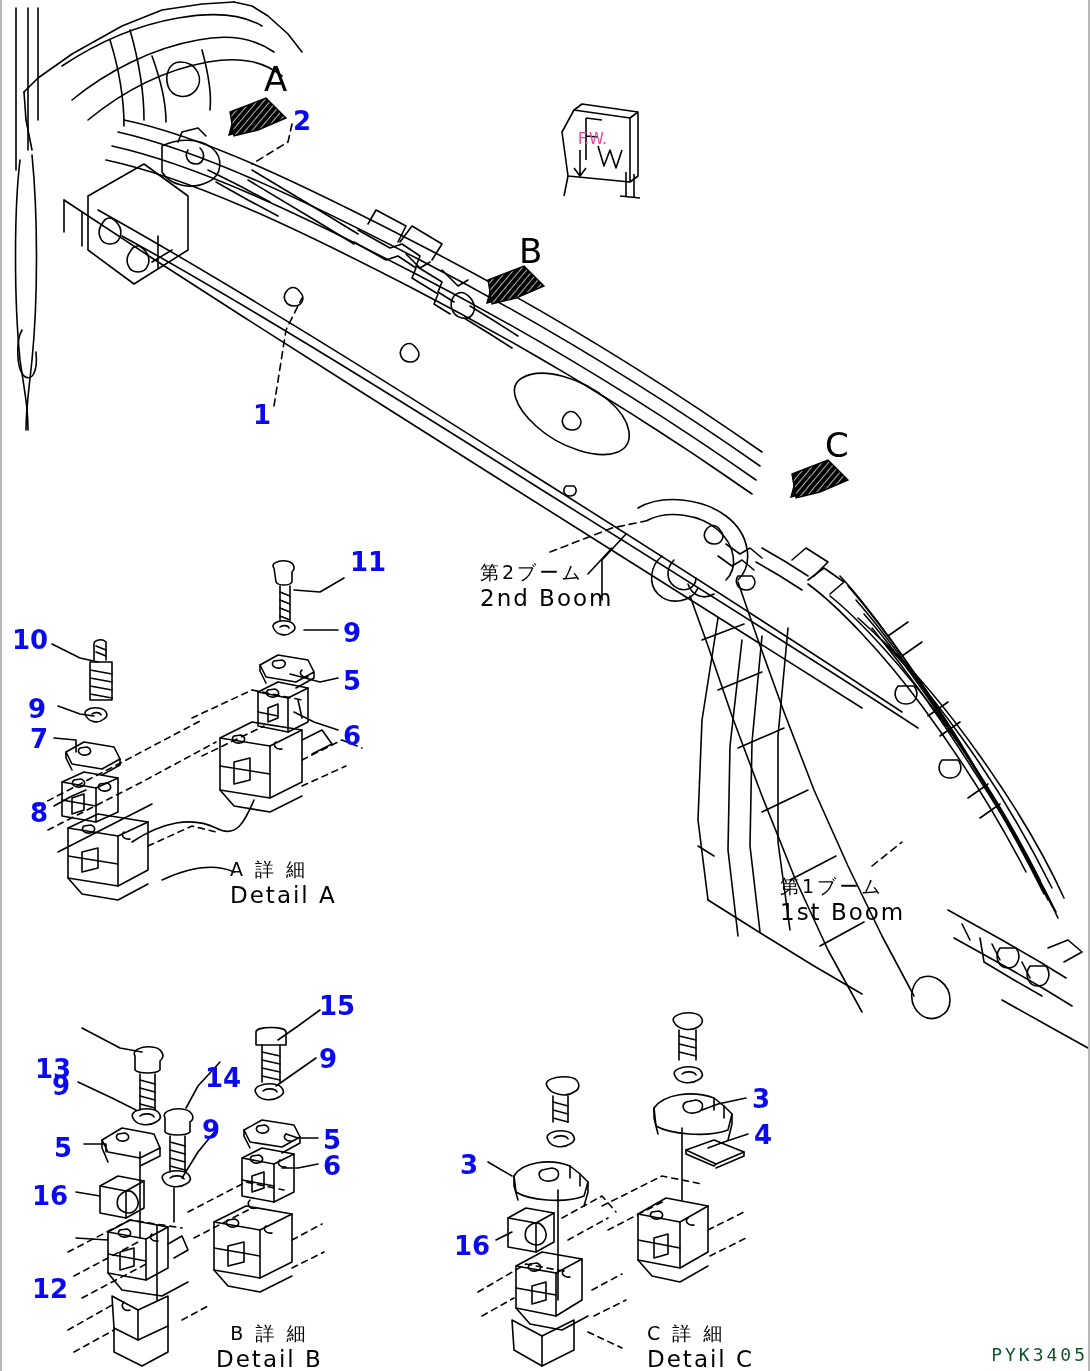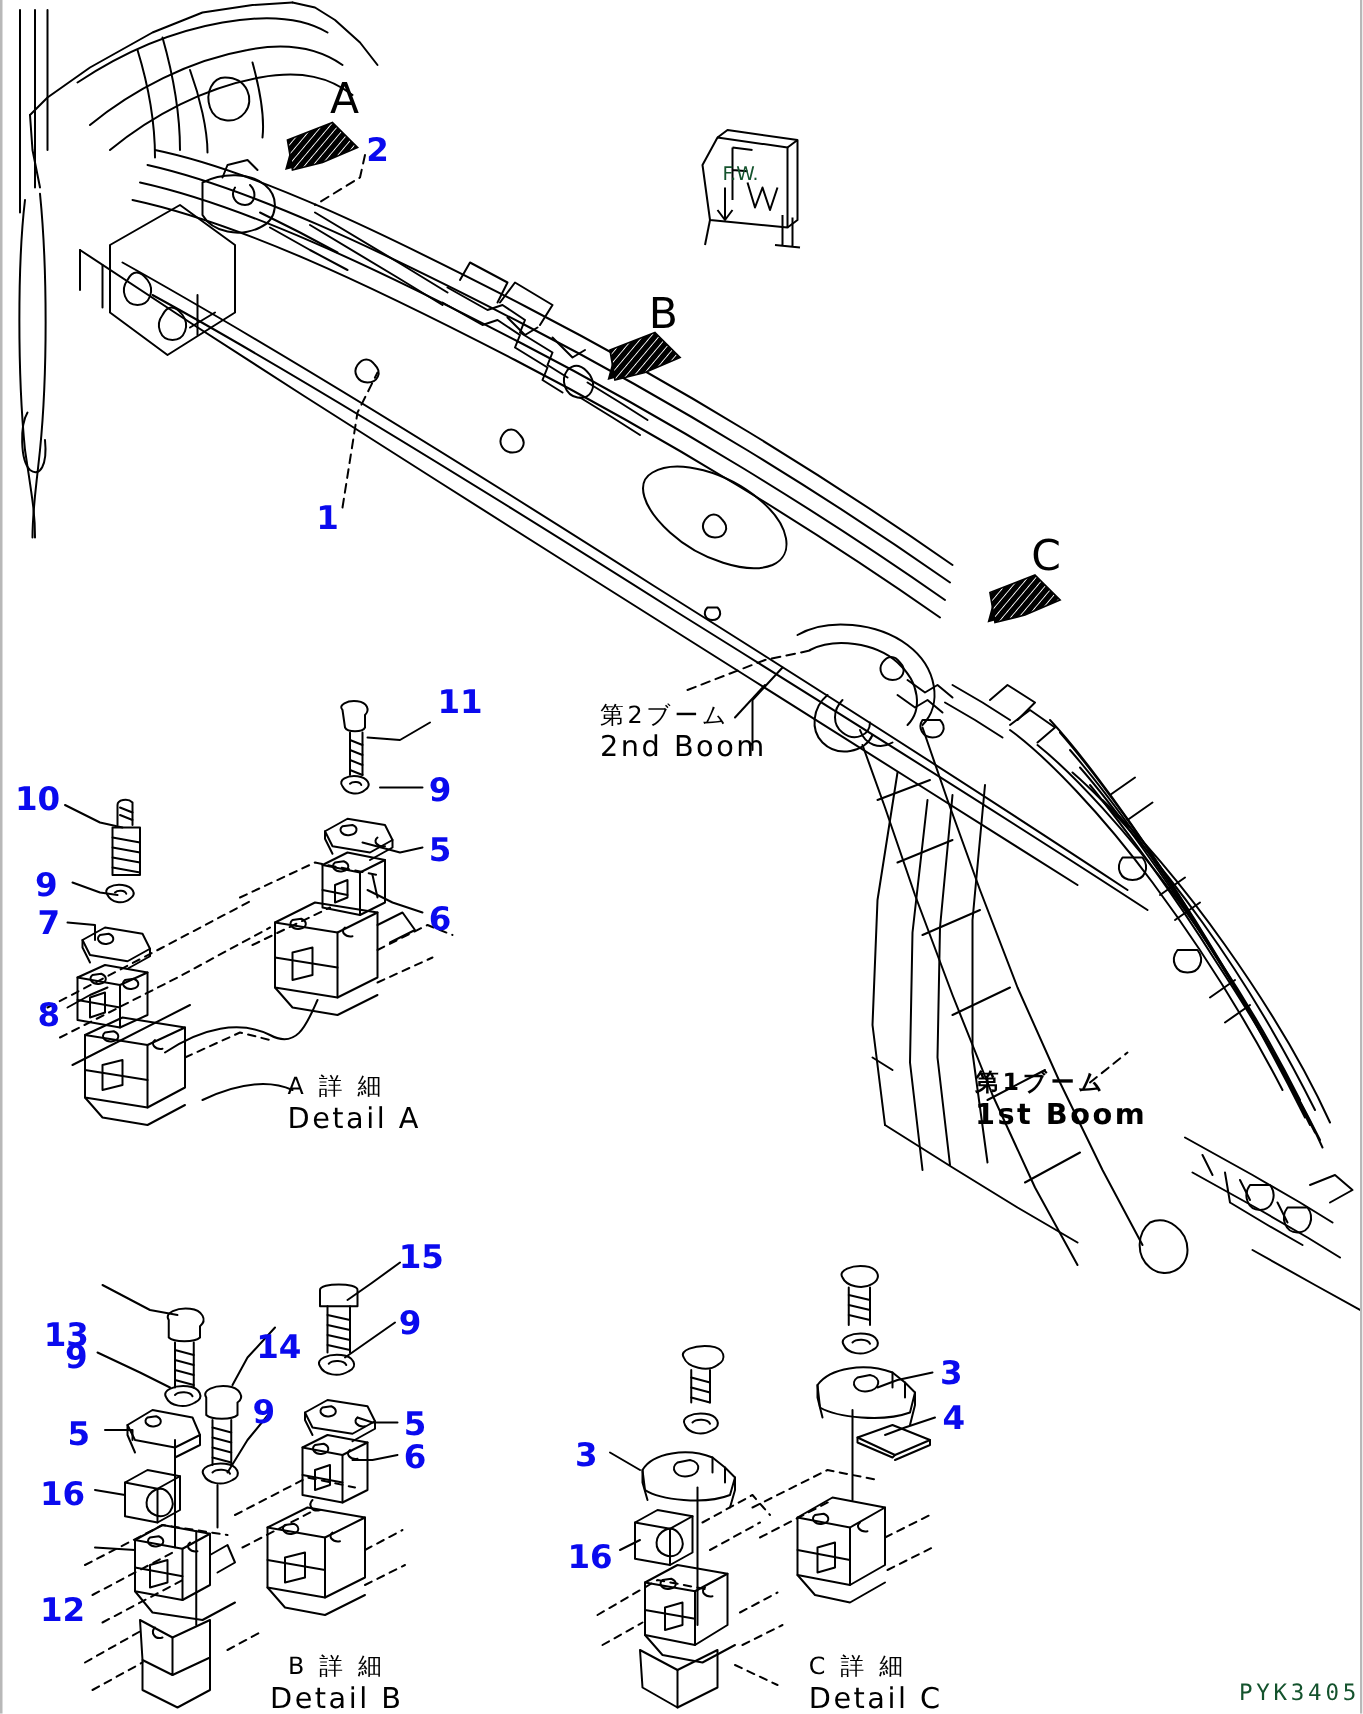--- a/index.html
+++ b/index.html
@@ -80,21 +80,21 @@
     color: #14532d;
     font-family: "DejaVu Sans Mono", monospace;
     font-size: 18px;
     letter-spacing: 3px;
     white-space: nowrap;
   }
   .fw-label {
     position: absolute;
     font-family: "DejaVu Sans", sans-serif;
     font-size: 15px;
-    color: #14532d;
+    color: #ec4899;
     white-space: nowrap;
   }
 </style>
 </head>
 <body>
 
 <div id="sheet">
   <div id="artboard">
 
     <svg class="layer" viewBox="0 0 1090 1371" preserveAspectRatio="none">
@@ -560,21 +560,21 @@
     <span class="viewmark" style="left:262px; top:62px;">A</span>
     <span class="viewmark" style="left:517px; top:234px;">B</span>
     <span class="viewmark" style="left:823px; top:428px;">C</span>
 
     <span class="fw-label" style="left:576px; top:130px;">F.W.</span>
 
     <div class="cjk-label" style="left:478px; top:561px;">
       <span class="ja">第2ブーム</span>
       <span class="en">2nd Boom</span>
     </div>
-    <div class="cjk-label" style="left:778px; top:855px;font-weight:bold;">
+    <div class="cjk-label" style="left:778px; top:875px;">
       <span class="ja">第1ブーム</span>
       <span class="en">1st Boom</span>
     </div>
 
     <div class="cjk-label" style="left:228px; top:858px;">
       <span class="ja">A 詳 細</span>
       <span class="en">Detail A</span>
     </div>
     <div class="cjk-label" style="left:214px; top:1322px;text-align:center;">
       <span class="ja">B 詳 細</span>

